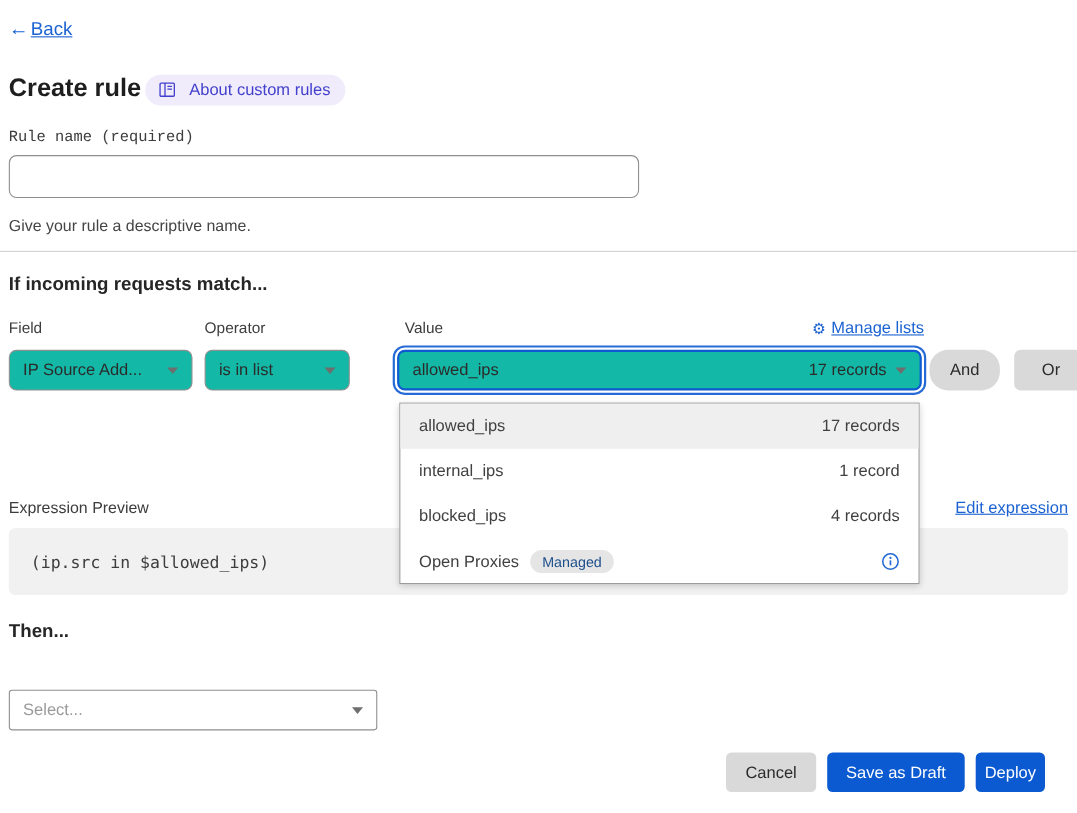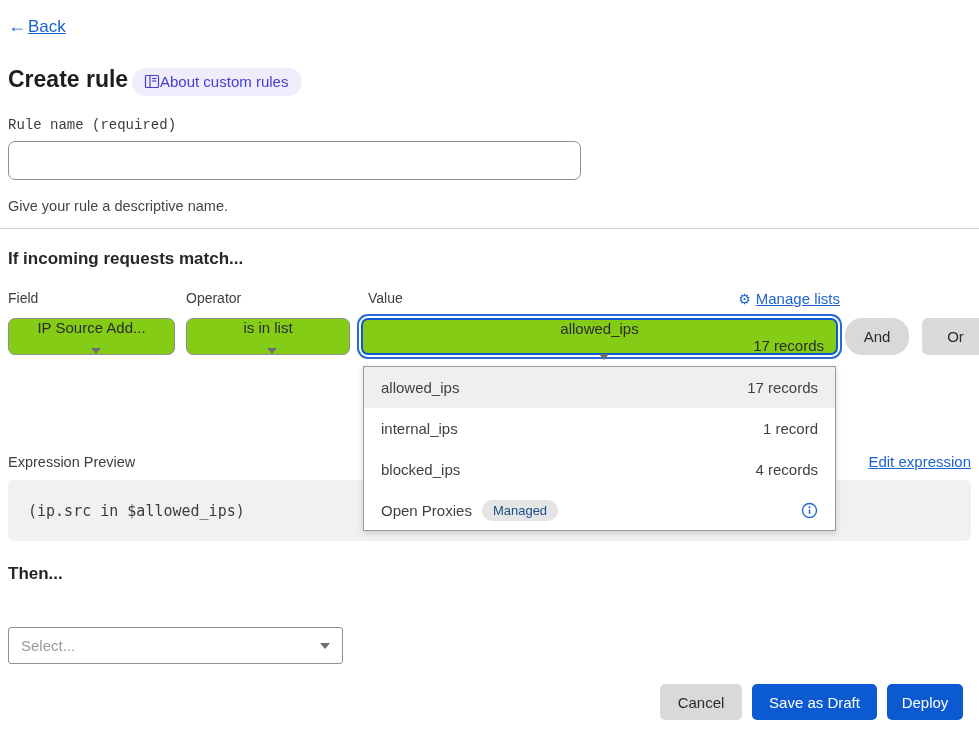--- a/index.html
+++ b/index.html
@@ -18,21 +18,21 @@
   .back-link .arrow { text-decoration: none; font-size: 18px; }
   .back-link .back-text { text-decoration: underline; }
 
   
   .page-title {
     position: absolute; left: 8px; top: 66px;
     font-size: 23px; font-weight: bold; color: #1e1e1e;
   }
   .about-badge {
     position: absolute; left: 132px; top: 68px;
-    display: inline-flex; align-items: center; gap: 0;
+    display: inline-flex; align-items: center; gap: 12px;
     background: #f0ecfc; border-radius: 15px; padding: 5px 14px 6px 12px;
     font-size: 15px; color: #4340cd; cursor: pointer;
   }
   .about-badge svg { display: block; }
 
   
   .field-label { font-size: 14px; color: #3d3d3d; }
   .rule-name-label { position: absolute; left: 8px; top: 117px; font-family: Liberation Mono, monospace; }
   .rule-name-input {
     position: absolute; left: 8px; top: 141px; width: 573px; height: 39px;
@@ -51,31 +51,31 @@
   .manage-lists {
     position: absolute; top: 290px; right: 139px;
     font-size: 15px; color: #1b62d2; cursor: pointer;
     display: flex; align-items: center; gap: 5px;
   }
   .manage-lists .gear { font-size: 14px; text-decoration: none; }
   .manage-lists .manage-text { text-decoration: underline; }
 
   .select-box {
     position: absolute; top: 318px; height: 37px;
-    border: 1px solid #8f8f8f; border-radius: 7px; background: #84cc16;
+    border: 1px solid #8f8f8f; border-radius: 7px; background: #14b8a6;
     display: flex; align-items: center; justify-content: space-between;
-    padding: 0 12px; font-size: 15px; color: #2b2b2b; cursor: pointer; flex-direction: column;
+    padding: 0 12px; font-size: 15px; color: #2b2b2b; cursor: pointer;
   }
   .caret {
     width: 0; height: 0; flex: 0 0 auto; margin-left: 8px;
     border-left: 5px solid transparent; border-right: 5px solid transparent;
     border-top: 6px solid #6e6e6e;
   }
   .field-select { left: 8px; width: 167px; }
-  .operator-select { left: 186px; width: 164px; }
+  .operator-select { left: 186px; width: 132px; }
   .value-select {
     left: 361px; width: 477px;
     border: 2px solid #0d5ad2; border-radius: 7px;
     box-shadow: 0 0 0 2px #ffffff, 0 0 0 4px rgba(13, 90, 210, 0.9);
   }
   .value-select .meta { color: #2b2b2b; margin-left: auto; }
 
   .gray-btn {
     position: absolute; top: 318px; height: 37px;
     background: #d9d9d9; border: none; border-radius: 6px;
@@ -128,21 +128,21 @@
 
   
   .footer-btn {
     position: absolute; top: 684px; height: 36px;
     border: none; border-radius: 5px; cursor: pointer;
     font-family: "Liberation Sans", sans-serif; font-size: 15px;
   }
   .cancel-button { left: 660px; width: 82px; background: #d9d9d9; color: #2b2b2b; }
   .blue-btn { background: #0b5ad1; color: #ffffff; }
   .save-draft-button { left: 752px; width: 125px; }
-  .deploy-button { left: 887px; width: 76px; }
+  .deploy-button { left: 887px; width: 63px; }
 </style>
 </head>
 <body>
 
 <div class="page">
 
   <a class="back-link">
     <span class="arrow">←</span>
       <span class="back-text">Back</span>
   </a>

